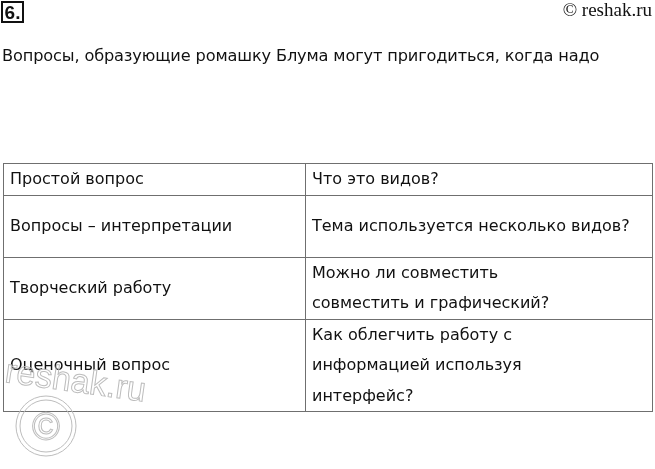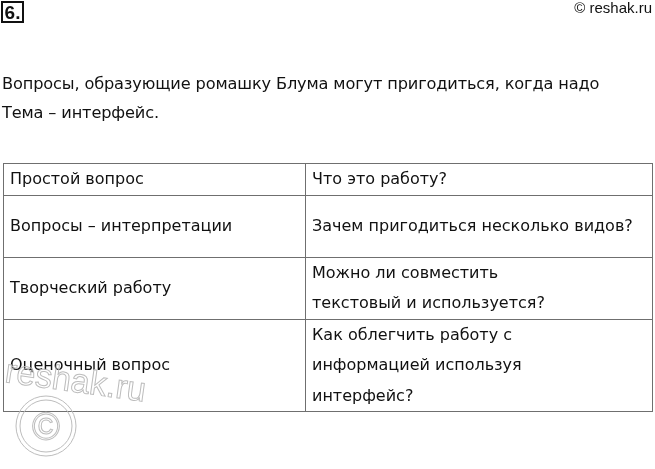--- a/index.html
+++ b/index.html
@@ -2,56 +2,55 @@
 <html><head>
 <meta charset="utf-8">
 <style>
   html, body { margin:0; padding:0; background:#ffffff; }
   body { width:655px; height:469px; position:relative; overflow:hidden;
          font-family:"DejaVu Sans","Liberation Sans",sans-serif; color:#111; }
   .task-num { position:absolute; left:1px; top:1px; width:23px; height:22px;
               border:2px solid #111; box-sizing:border-box;
               font-family:"Liberation Sans",sans-serif; font-weight:bold; font-size:19px;
               line-height:19px; text-align:center; }
-  .copyright { position:absolute; right:3px; top:-1px; font-family:Liberation Sans, sans-serif;
-               font-size:15px; color:#111; }
+  .copyright { position:absolute; right:3px; top:-1px; font-family:Liberation Serif, serif;
+               font-size:19px; color:#111; }
   .intro { position:absolute; left:2px; top:42px; width:652px; font-size:16.2px; line-height:28.5px;
-           letter-spacing:-0.15px;margin-top:28px; }
+           letter-spacing:-0.15px; }
   .intro p { margin:0; white-space:nowrap; }
   table.q { position:absolute; left:3px; top:163px; width:650px; border-collapse:collapse;
             font-size:16px; }
   table.q td { border:1.5px solid #6f6f6f; padding:0 0 0 6px; vertical-align:middle;
                line-height:30.5px;margin-left:48px; }
   table.q td.c1 { width:243px; }
   .wm { position:absolute; left:-4px; top:348px; width:190px; height:120px; pointer-events:none; }
 </style>
 </head>
 <body>
 
 <div class="task-num">6.</div>
 <div class="copyright">© reshak.ru</div>
 
 <div class="intro">
   <p>Вопросы, образующие ромашку Блума могут пригодиться, когда надо</p>
-  <p>Тема – интерфейс.</p>
 </div>
 
 <table class="q">
   <tbody>
       <tr style="height:29px">
     <td class="c1">Простой вопрос</td>
-    <td>Что это работу?</td>
+    <td>Что это видов?</td>
   </tr>
   <tr style="height:62px">
     <td class="c1" style="padding-right:52px">Вопросы – интерпретации</td>
-    <td>Зачем пригодиться несколько видов?</td>
+    <td>Тема используется несколько видов?</td>
   </tr>
   <tr style="height:62px">
     <td class="c1">Творческий работу</td>
-    <td style="padding-right:60px">Можно ли совместить текстовый и используется?</td>
+    <td style="padding-right:60px">Можно ли совместить совместить и графический?</td>
   </tr>
   <tr style="height:61px">
     <td class="c1">Оценочный вопрос</td>
     <td style="padding-right:40px">Как облегчить работу с информацией используя интерфейс?</td>
   </tr>
 
 </tbody>
   </table>
 
 <svg class="wm" viewBox="0 0 190 120">

